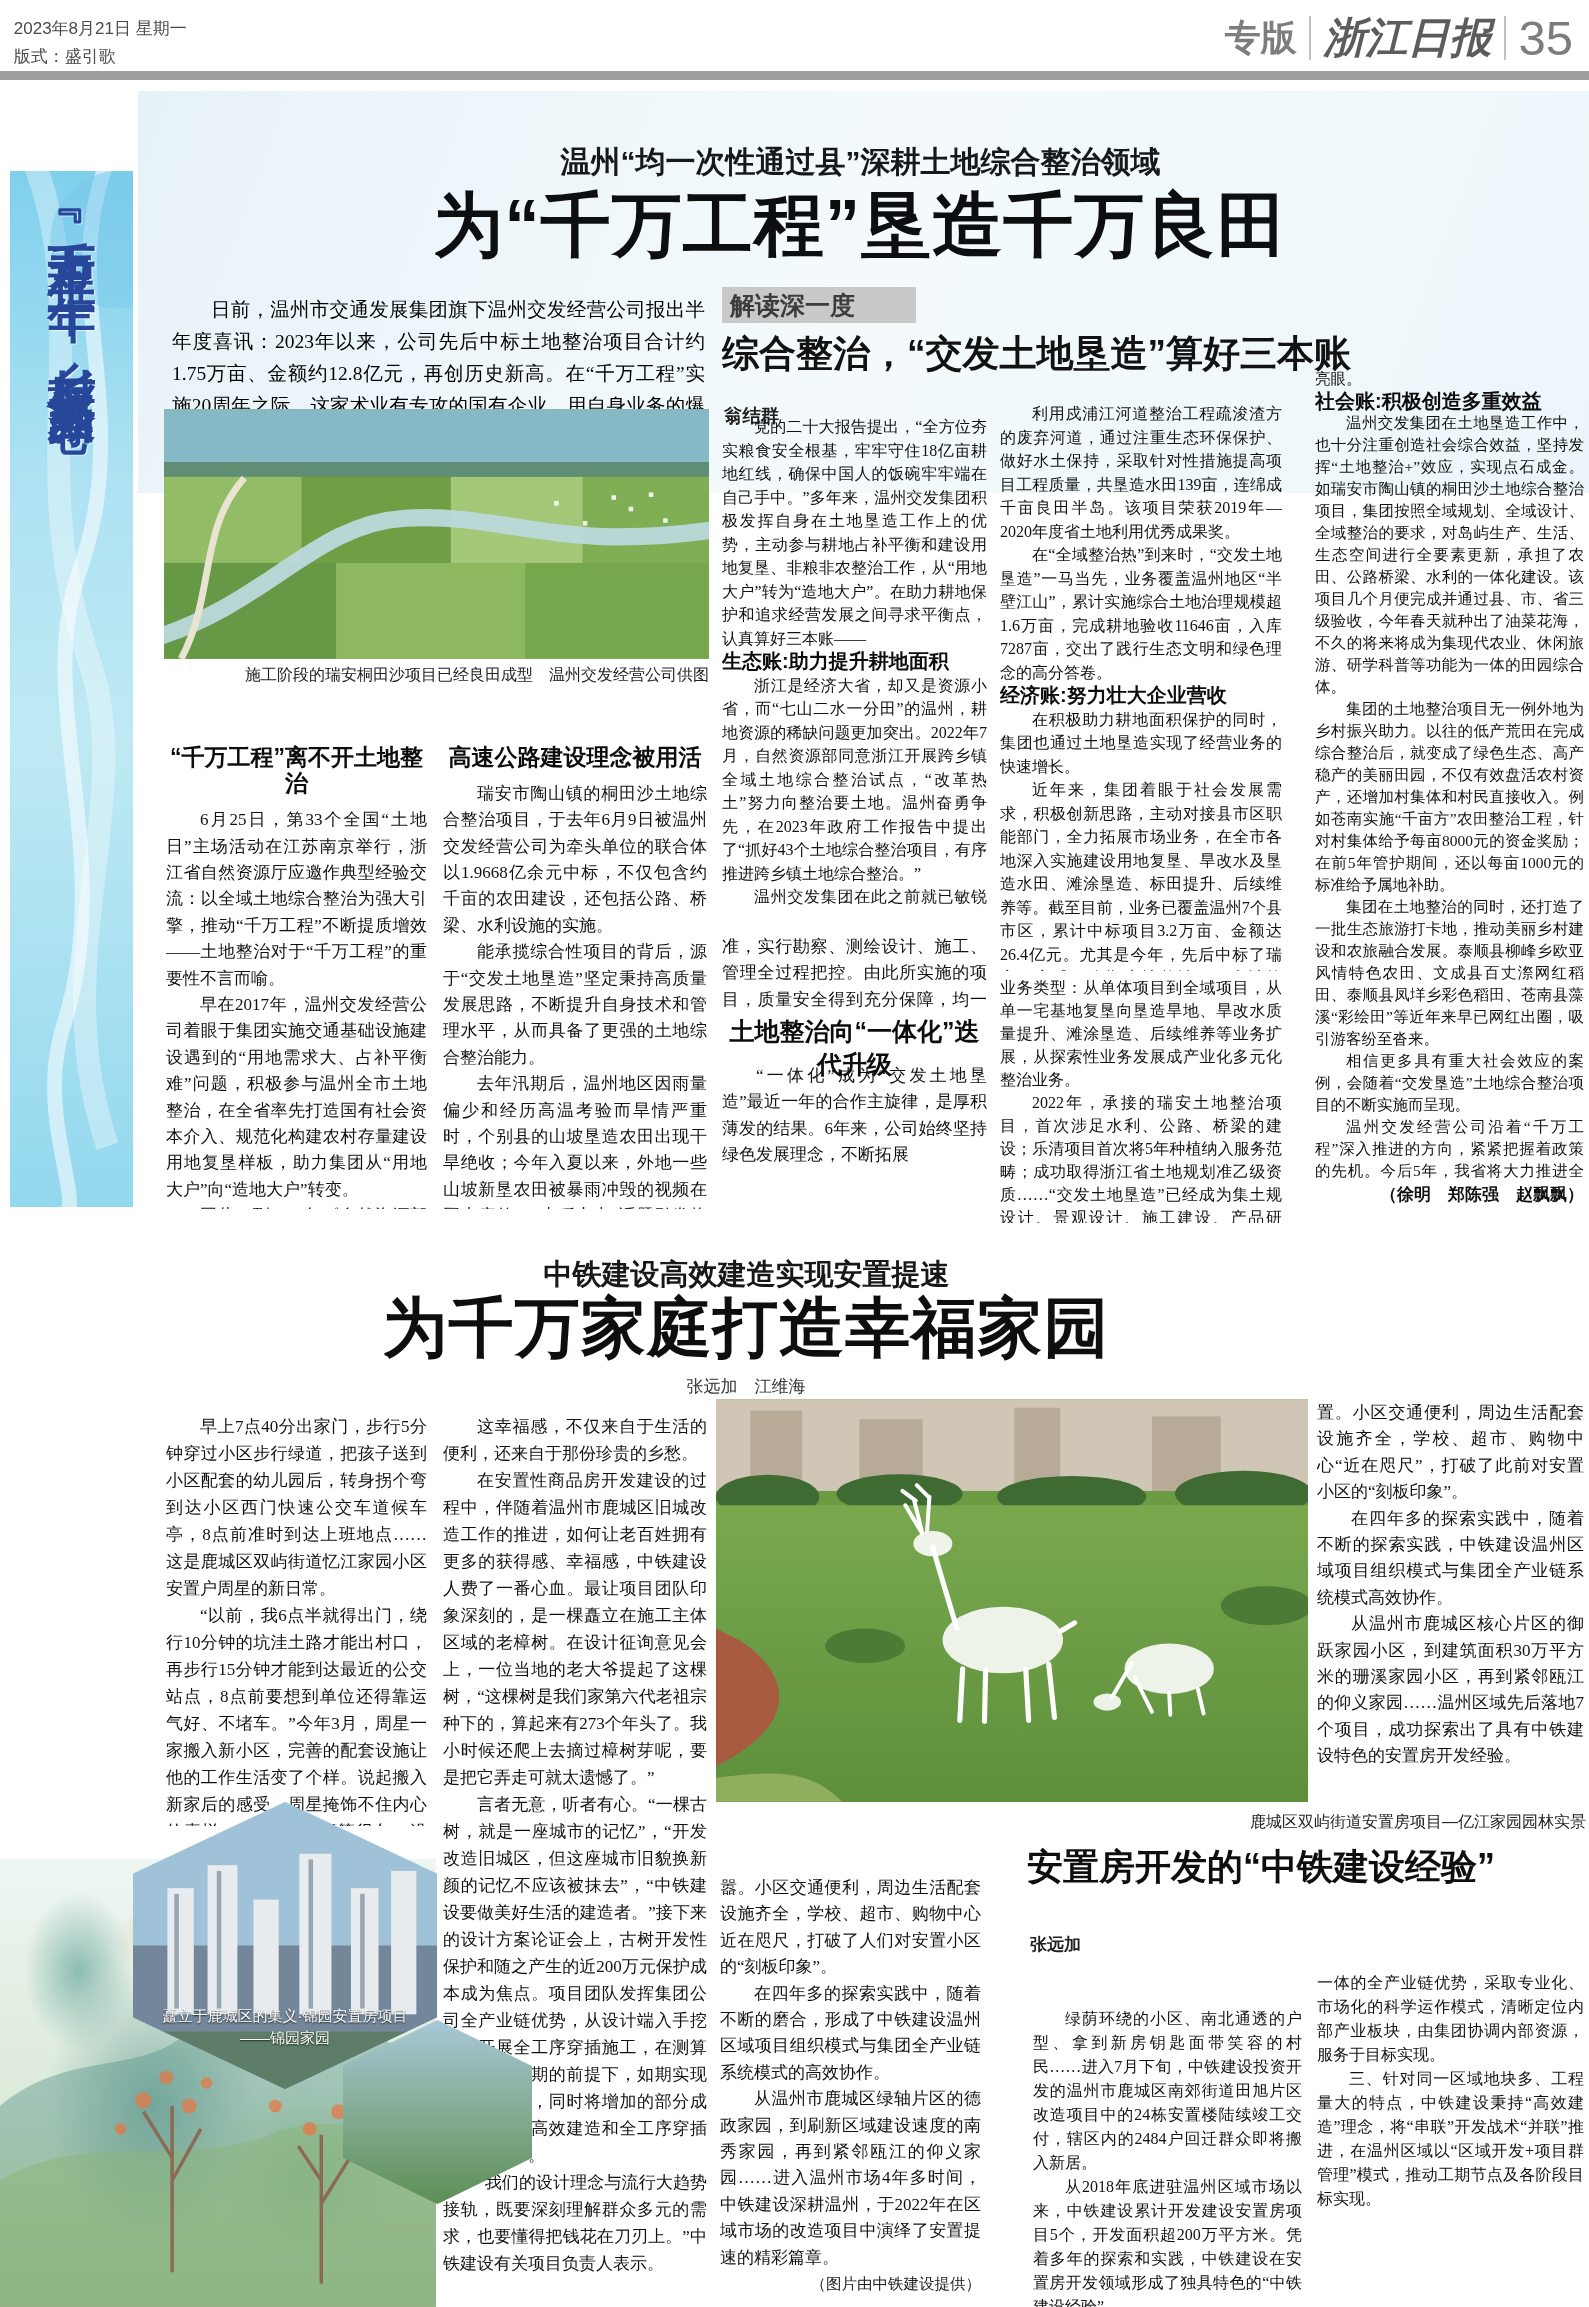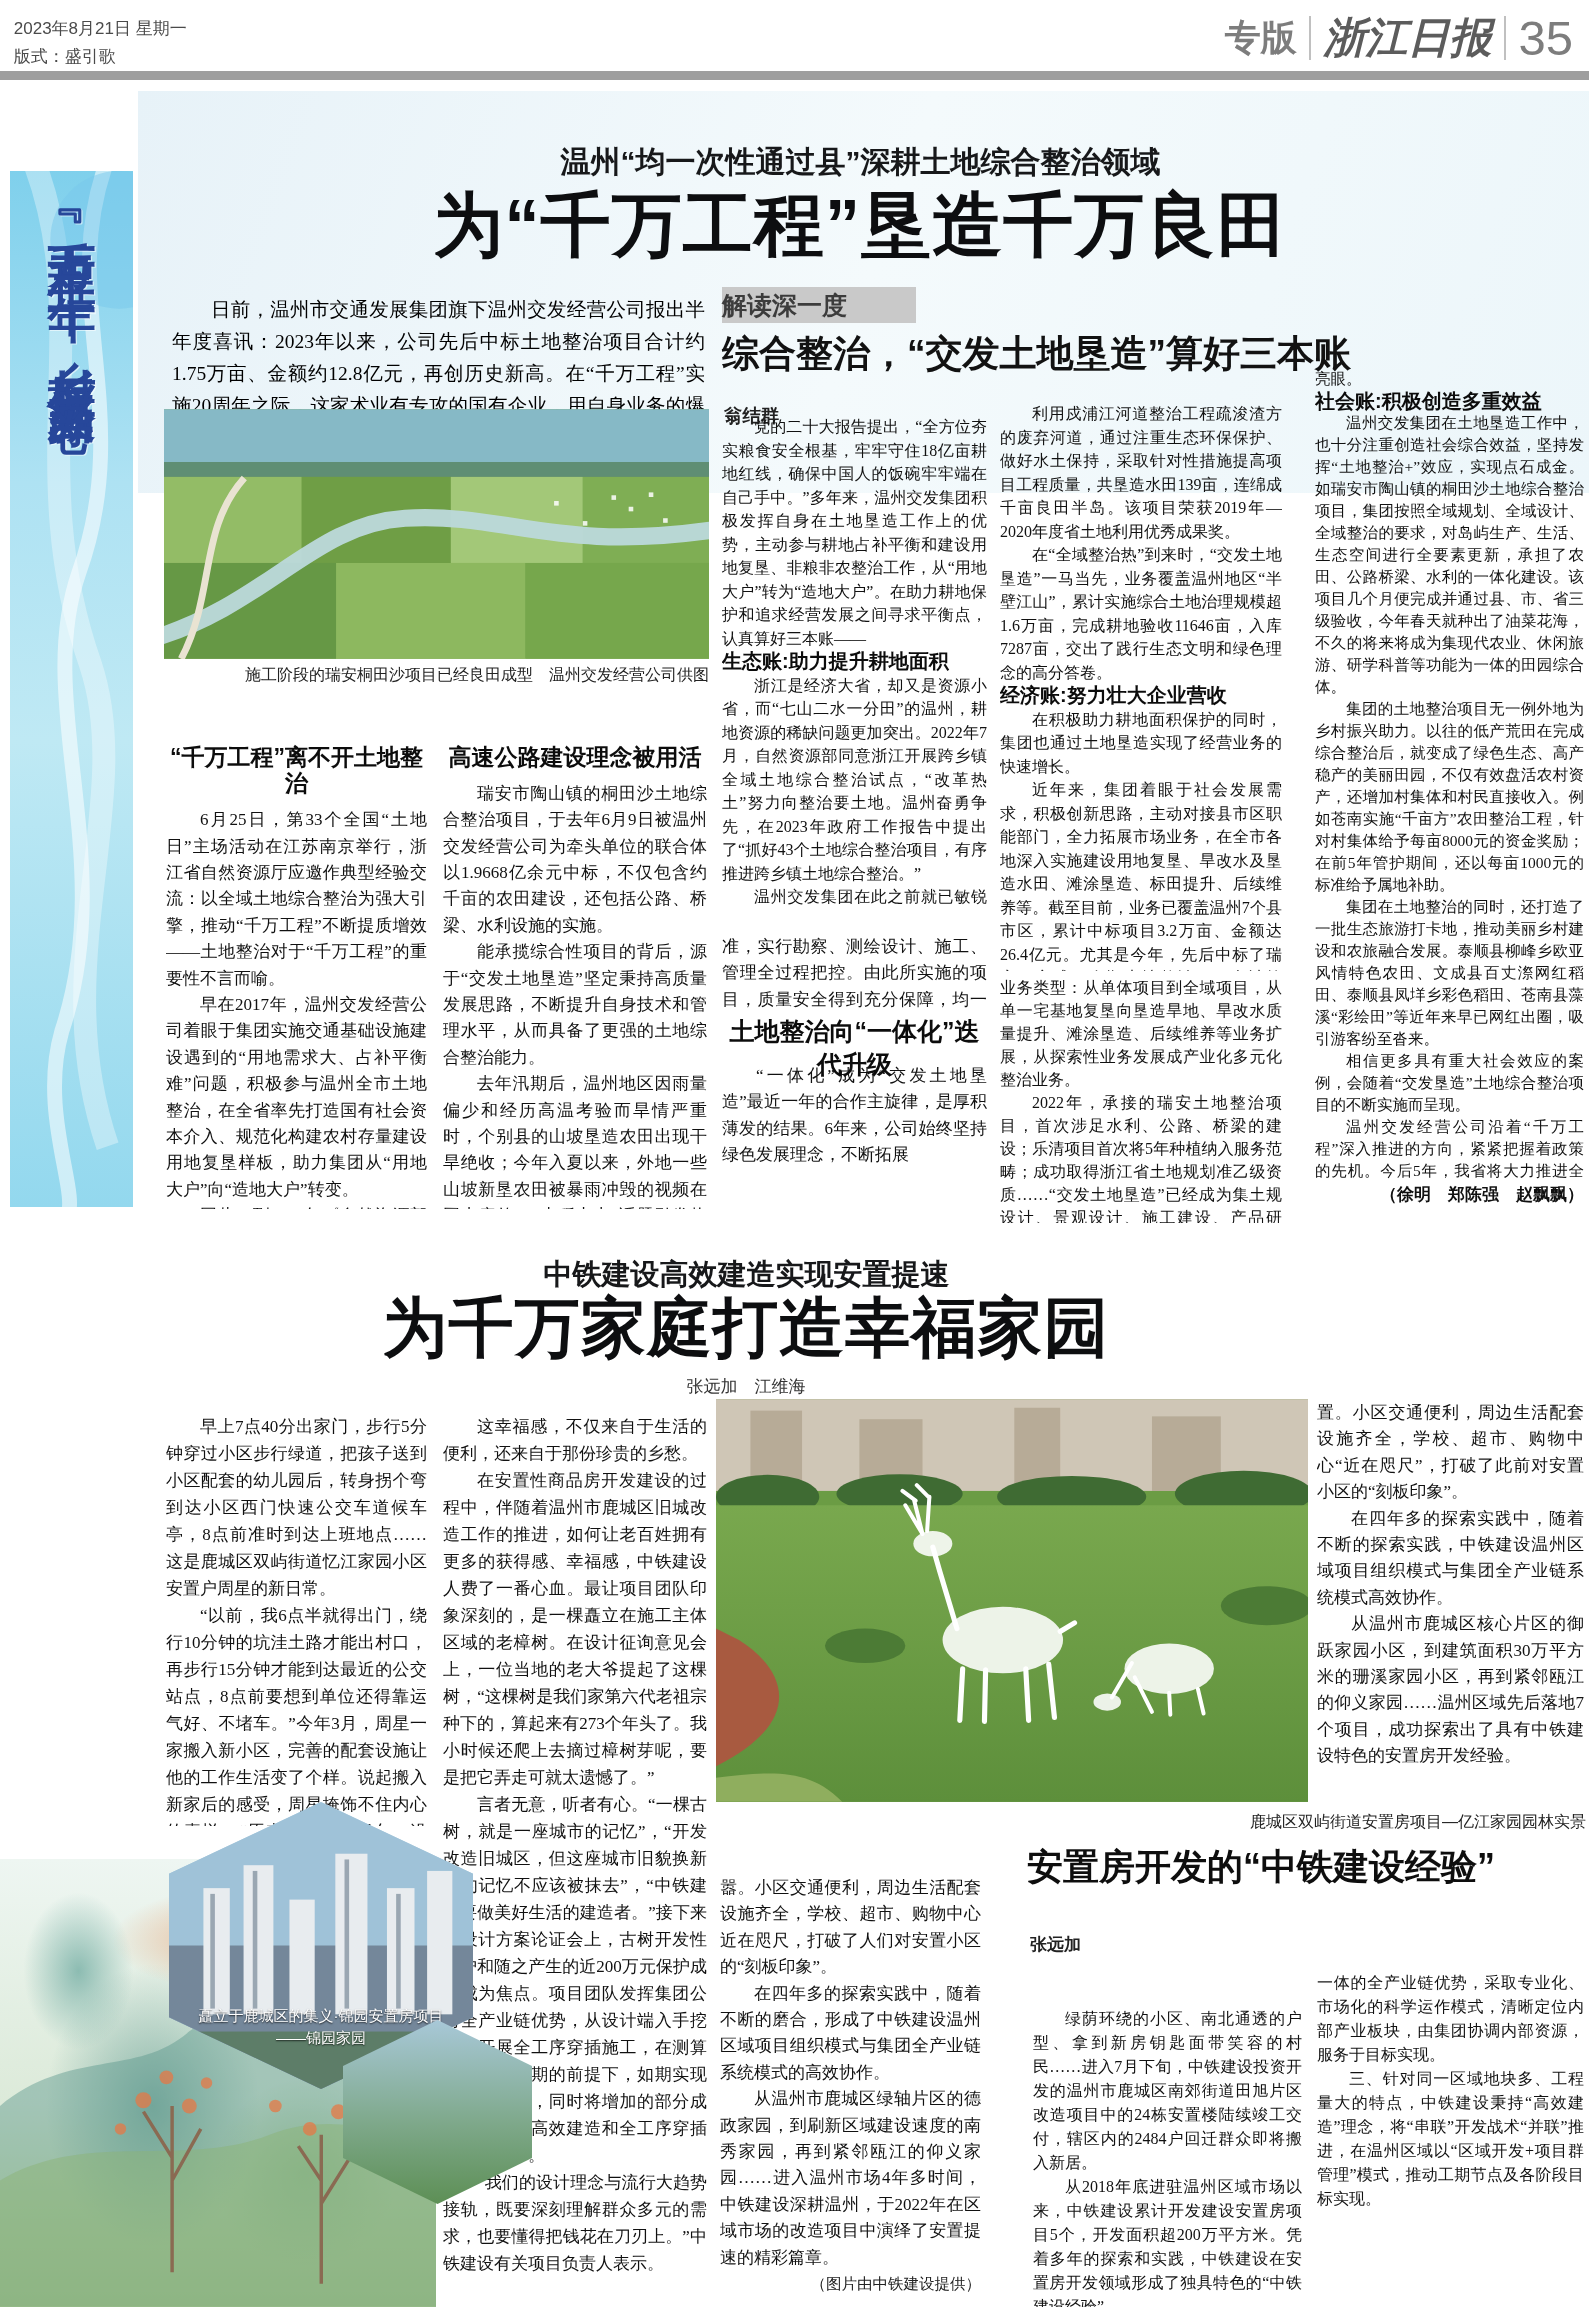--- a/index.html
+++ b/index.html
@@ -39,21 +39,21 @@
   .s1{left:166px;top:744px;width:261px;height:465px;}
   .s2{left:443px;top:744px;width:264px;height:465px;}
   .s2c{left:722px;top:934px;width:265px;height:75px;}
   .s3head{left:722px;top:1015px;width:265px;text-align:center;
     font-family:"Liberation Sans",sans-serif;font-weight:bold;font-size:25px;color:#0c0c0c;}
   .s3a{left:722px;top:1063px;width:265px;height:154px;}
   .s3b{left:1000px;top:976px;width:282px;height:247px;font-size:16px;line-height:23px;}
   
   .box-label{left:722px;top:287px;width:194px;height:36px;background:#c9c9c9;
     font-family:"Liberation Sans",sans-serif;font-weight:bold;font-size:25px;color:#3c3c3c;
-    line-height:36px;padding-left:0;box-sizing:border-box;}
+    line-height:36px;padding-left:8px;box-sizing:border-box;}
   .box-headline{left:722px;top:329px;width:862px;
     font-family:"Liberation Sans",sans-serif;font-weight:bold;font-size:37px;color:#121212;}
   .box-byline{left:724px;top:403px;font-family:"Liberation Sans",sans-serif;font-weight:bold;font-size:18.4px;color:#222;}
   .boxcol{font-size:16px;line-height:23.5px;text-align:justify;overflow:hidden;}
   .boxcol p{margin:0;text-indent:2em;}
   .boxsub{font-family:"Liberation Sans",sans-serif;font-weight:bold;font-size:20px;color:#0c0c0c;
           margin:5.7px 0;text-indent:0 !important;}
   .bcA{left:722px;top:415px;width:265px;height:492px;}
   .bcB{left:1000px;top:402px;width:282px;height:569px;}
   .bcC{left:1315px;top:368px;width:269px;height:811px;font-size:15.5px;line-height:22px;}
@@ -84,21 +84,21 @@
   
   .watercolor{left:0px;top:1859px;width:436px;height:448px;overflow:hidden;
     background:
       radial-gradient(closest-side at 18% 25%, rgba(110,170,160,.75), rgba(110,170,160,0) 70%),
       radial-gradient(closest-side at 55% 18%, rgba(232,164,120,.8), rgba(232,164,120,0) 65%),
       radial-gradient(closest-side at 35% 55%, rgba(90,150,140,.65), rgba(90,150,140,0) 70%),
       radial-gradient(closest-side at 70% 70%, rgba(150,190,130,.6), rgba(150,190,130,0) 70%),
       linear-gradient(180deg,#eef6f2 0%,#dcead9 55%,#c9dba4 85%,#bcd193 100%);}
   .hex{overflow:hidden;clip-path:polygon(50% 0%,100% 25%,100% 75%,50% 100%,0% 75%,0% 25%);}
   .hex1{left:133px;top:1802px;width:304px;height:287px;
-    background:linear-gradient(180deg,#bcd9ea 0%,#9fc2d8 30%,#8aa3b4 55%,#73879a 100%);margin-left:36px;}
+    background:linear-gradient(180deg,#bcd9ea 0%,#9fc2d8 30%,#8aa3b4 55%,#73879a 100%);}
   .hex2{left:343px;top:2020px;width:189px;height:184px;
     background:linear-gradient(180deg,#a8c8d8 0%,#7fa98c 55%,#5d8f55 100%);}
   .hex-cap{position:absolute;left:0;bottom:40px;width:100%;text-align:center;
     font-family:"Liberation Sans",sans-serif;font-size:15px;color:#ffffff;
     text-shadow:0 0.6px 1.7px rgba(0,0,0,.8);line-height:22px;}
 </style>
 </head>
 <body>
 
 <div id="page">

